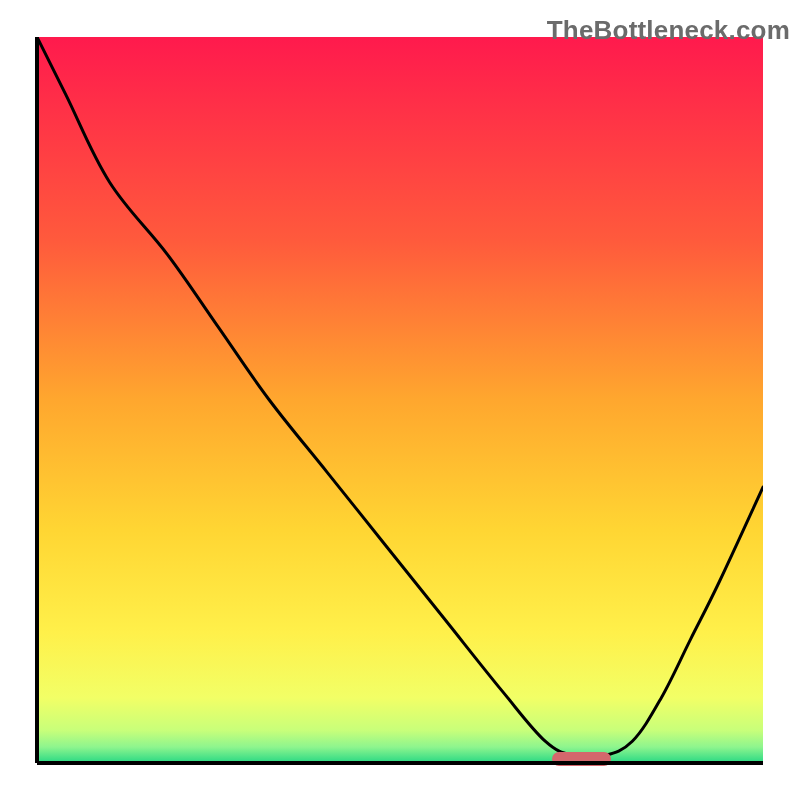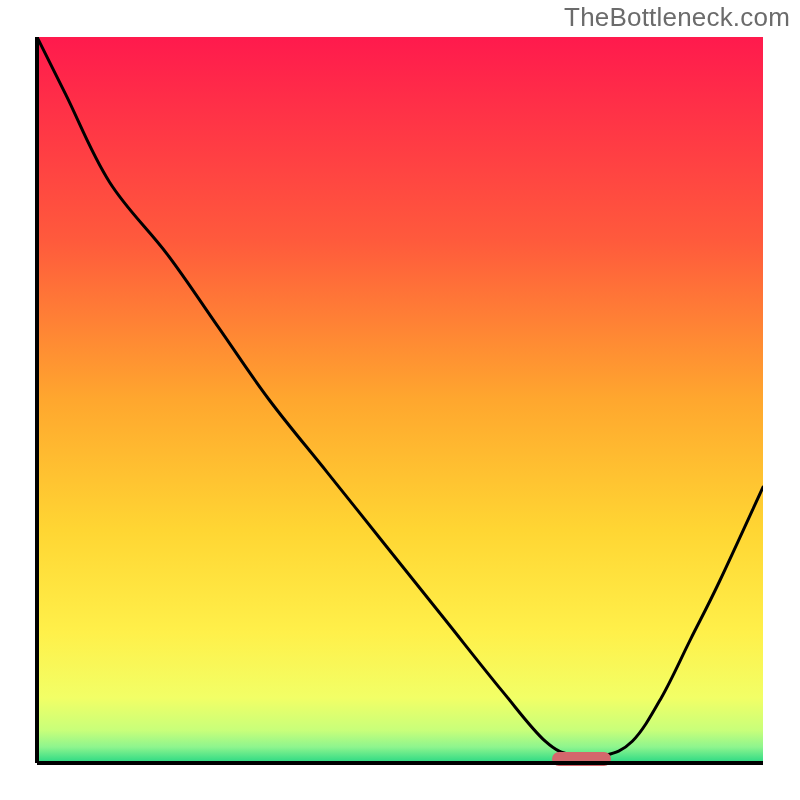--- a/index.html
+++ b/index.html
@@ -11,24 +11,24 @@
     font-family: Arial, Helvetica, sans-serif;
   }
   .stage {
     position: relative;
     width: 800px;
     height: 800px;
     overflow: hidden;
   }
   .watermark {
     position: absolute;
-    top: 2px;
+    top: 15px;
     right: 10px;
     font-size: 26px;
-    font-weight: 400;
+    font-weight: 700;
     color: #6b6b6b;
     letter-spacing: 0.2px;
     z-index: 30;
   }
   .plot-area {
     position: absolute;
     left: 37px;
     top: 37px;
     width: 726px;
     height: 726px;

